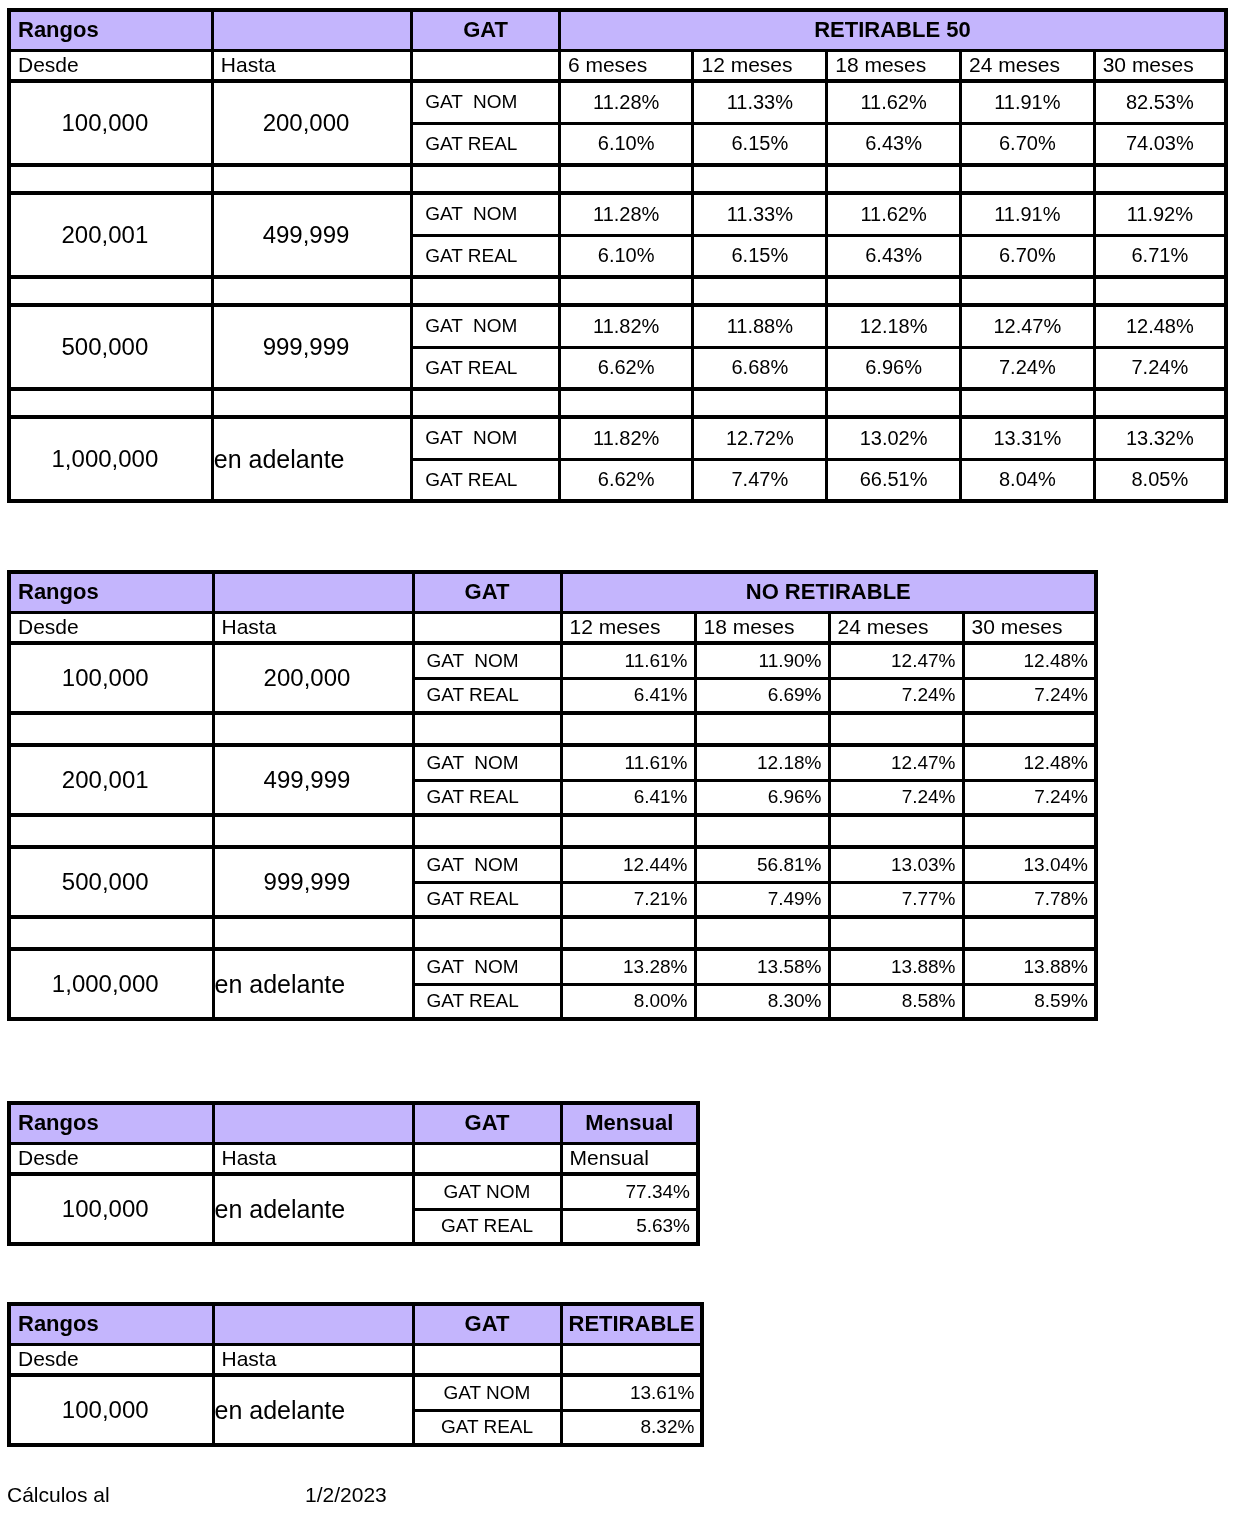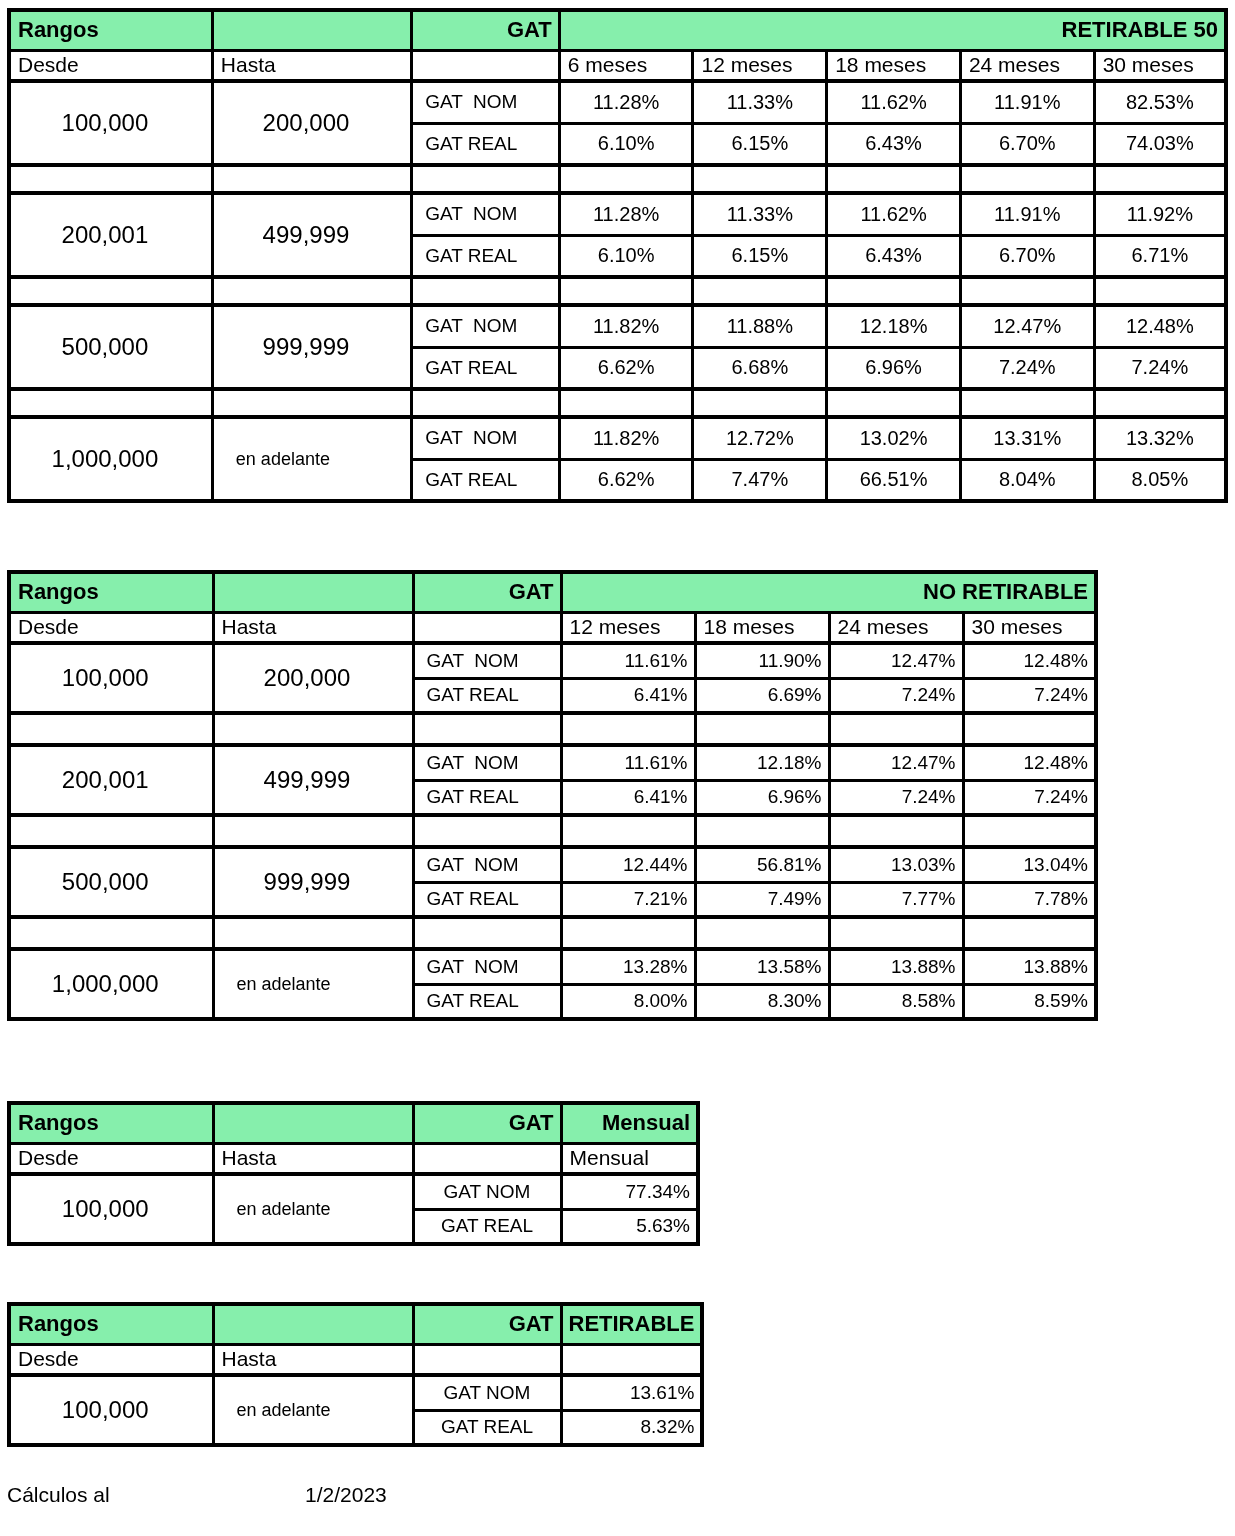--- a/index.html
+++ b/index.html
@@ -5,36 +5,36 @@
   html,body{margin:0;padding:0;background:#fff;}
   body{
     width:1235px;height:1536px;box-sizing:border-box;
     padding:8px 7px;
     font-family:"Liberation Sans", sans-serif;color:#000;
   }
   table{border-collapse:collapse;table-layout:fixed;border:4px solid #000;}
   td{border:3px solid #000;overflow:hidden;white-space:nowrap;font-size:20px;padding:0 6px;vertical-align:middle;}
   
   tr.hdr1{height:40px;}
-  tr.hdr1 td{background:#86efac;font-weight:bold;font-size:22px;border-bottom-width:3px;}
+  tr.hdr1 td{background:#c4b5fd;font-weight:bold;font-size:22px;border-bottom-width:3px;}
   tr.hdr2{height:31px;}
   tr.hdr2 td{font-size:21px;border-bottom-width:4px;}
   
   table.t1 tr.grp{height:42px;}
   table.t2 tr.grp{height:35px;}
   table.t3 tr.grp{height:35px;}
   tr.nomrow > td{border-bottom-width:2px;}
   tr.sep{height:28px;}
   table.t2 tr.sep{height:32px;}
   tr.sep td{border-top-width:4px;border-bottom-width:4px;}
   
   .left{text-align:left;padding-left:7px;}
-  .ctr{text-align:right;}
+  .ctr{text-align:center;}
   .num{text-align:center;padding-right:18px;font-size:24px;}
-  .txt{text-align:left;padding-left:22px;font-size:18px;}
+  .txt{text-align:left;padding-left:0;font-size:25px;}
   .lbl{text-align:left;padding-left:12px;font-size:19px;white-space:pre;}
   .lblc{text-align:center;font-size:19px;white-space:pre;}
   .pct{text-align:center;font-size:20px;}
   table.t2 .pct, table.t3 .pct{font-size:19px;text-align:right;}
   
   #tbl2{margin-top:67px;}
   #tbl3{margin-top:80px;}
   #tbl4{margin-top:56px;}
   #footer{margin-top:36px;font-size:21px;}
   #footer .flabel{display:inline-block;width:298px;}

